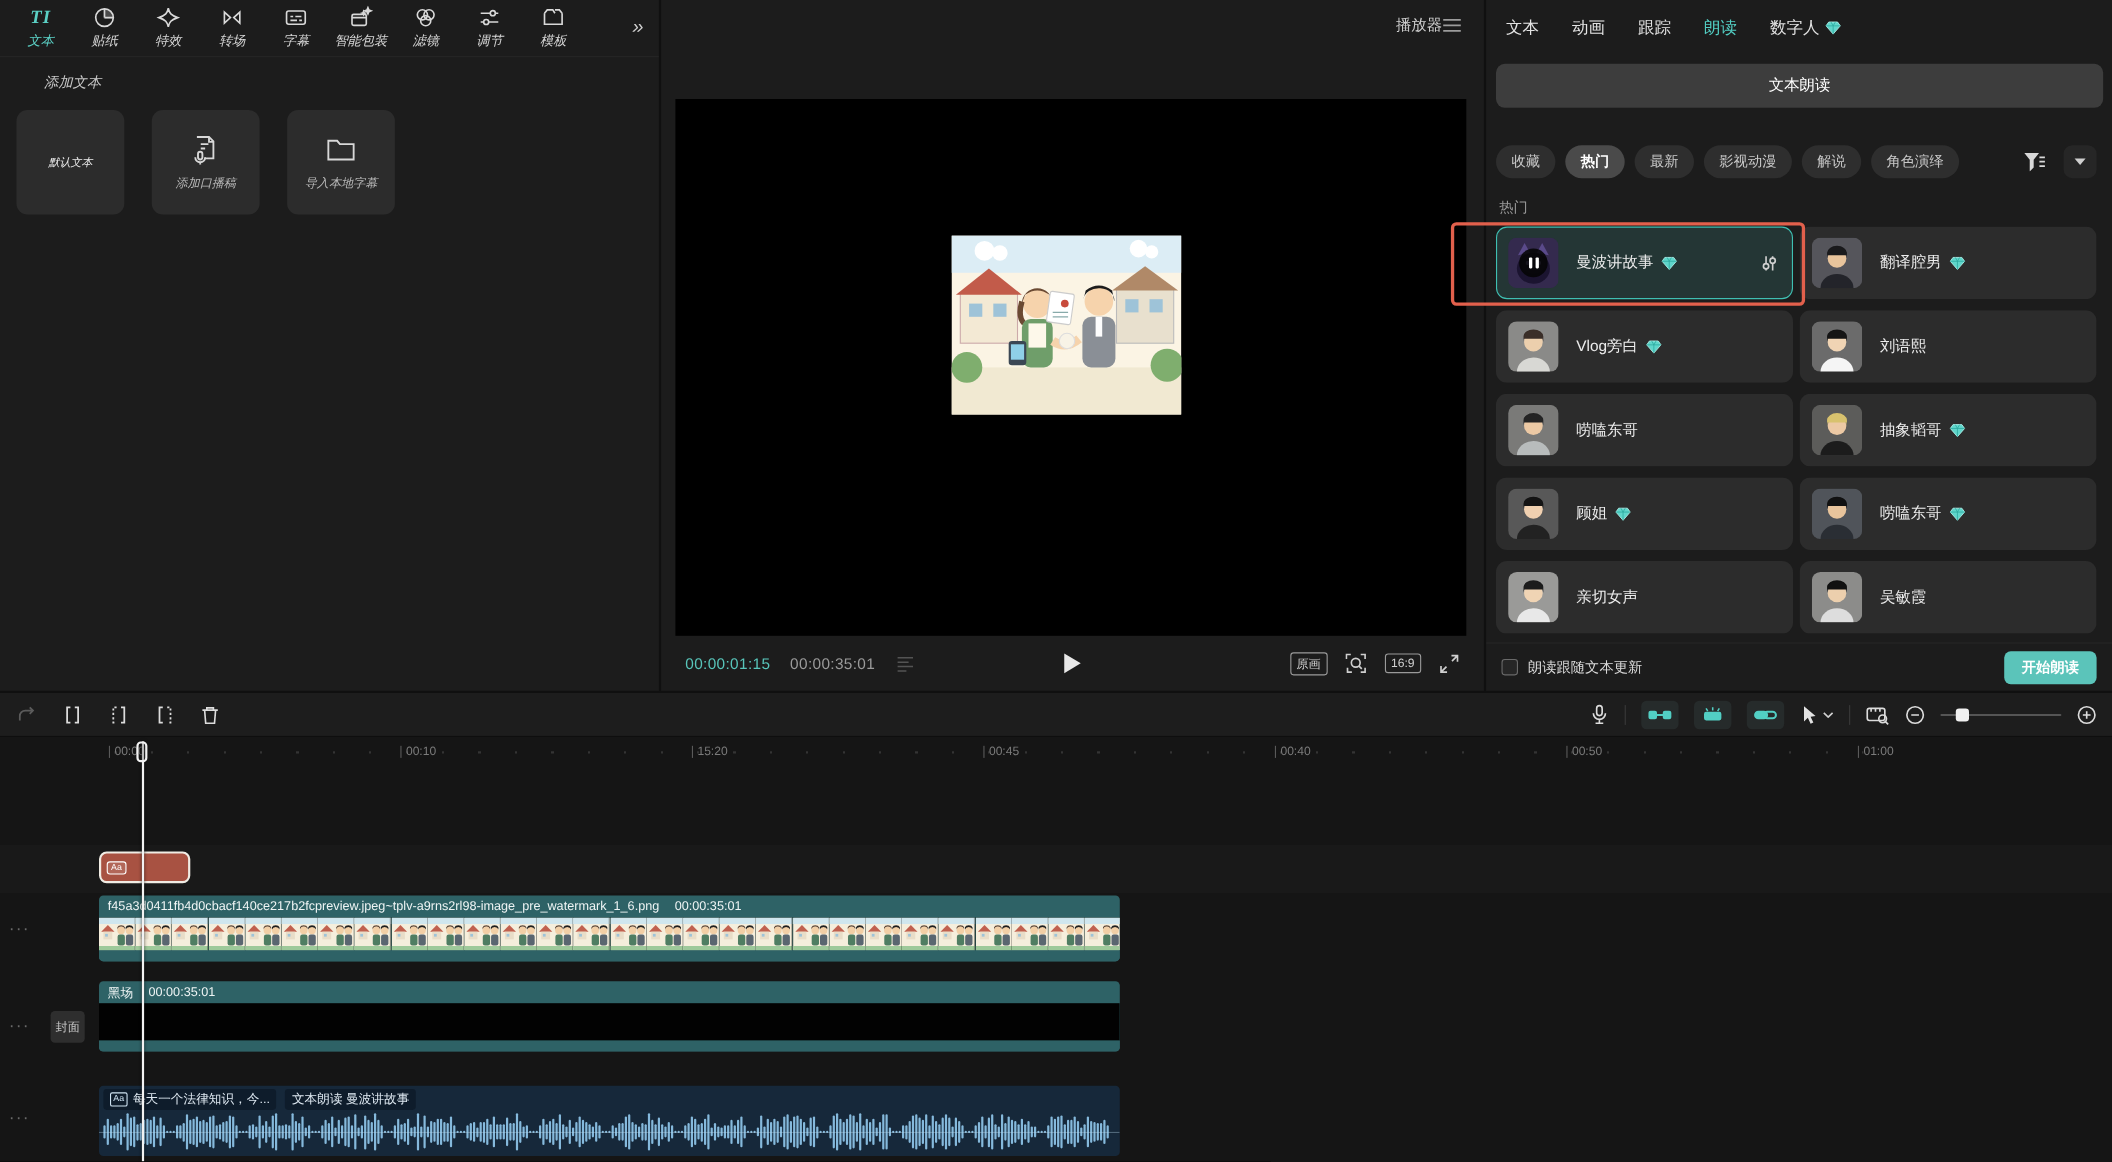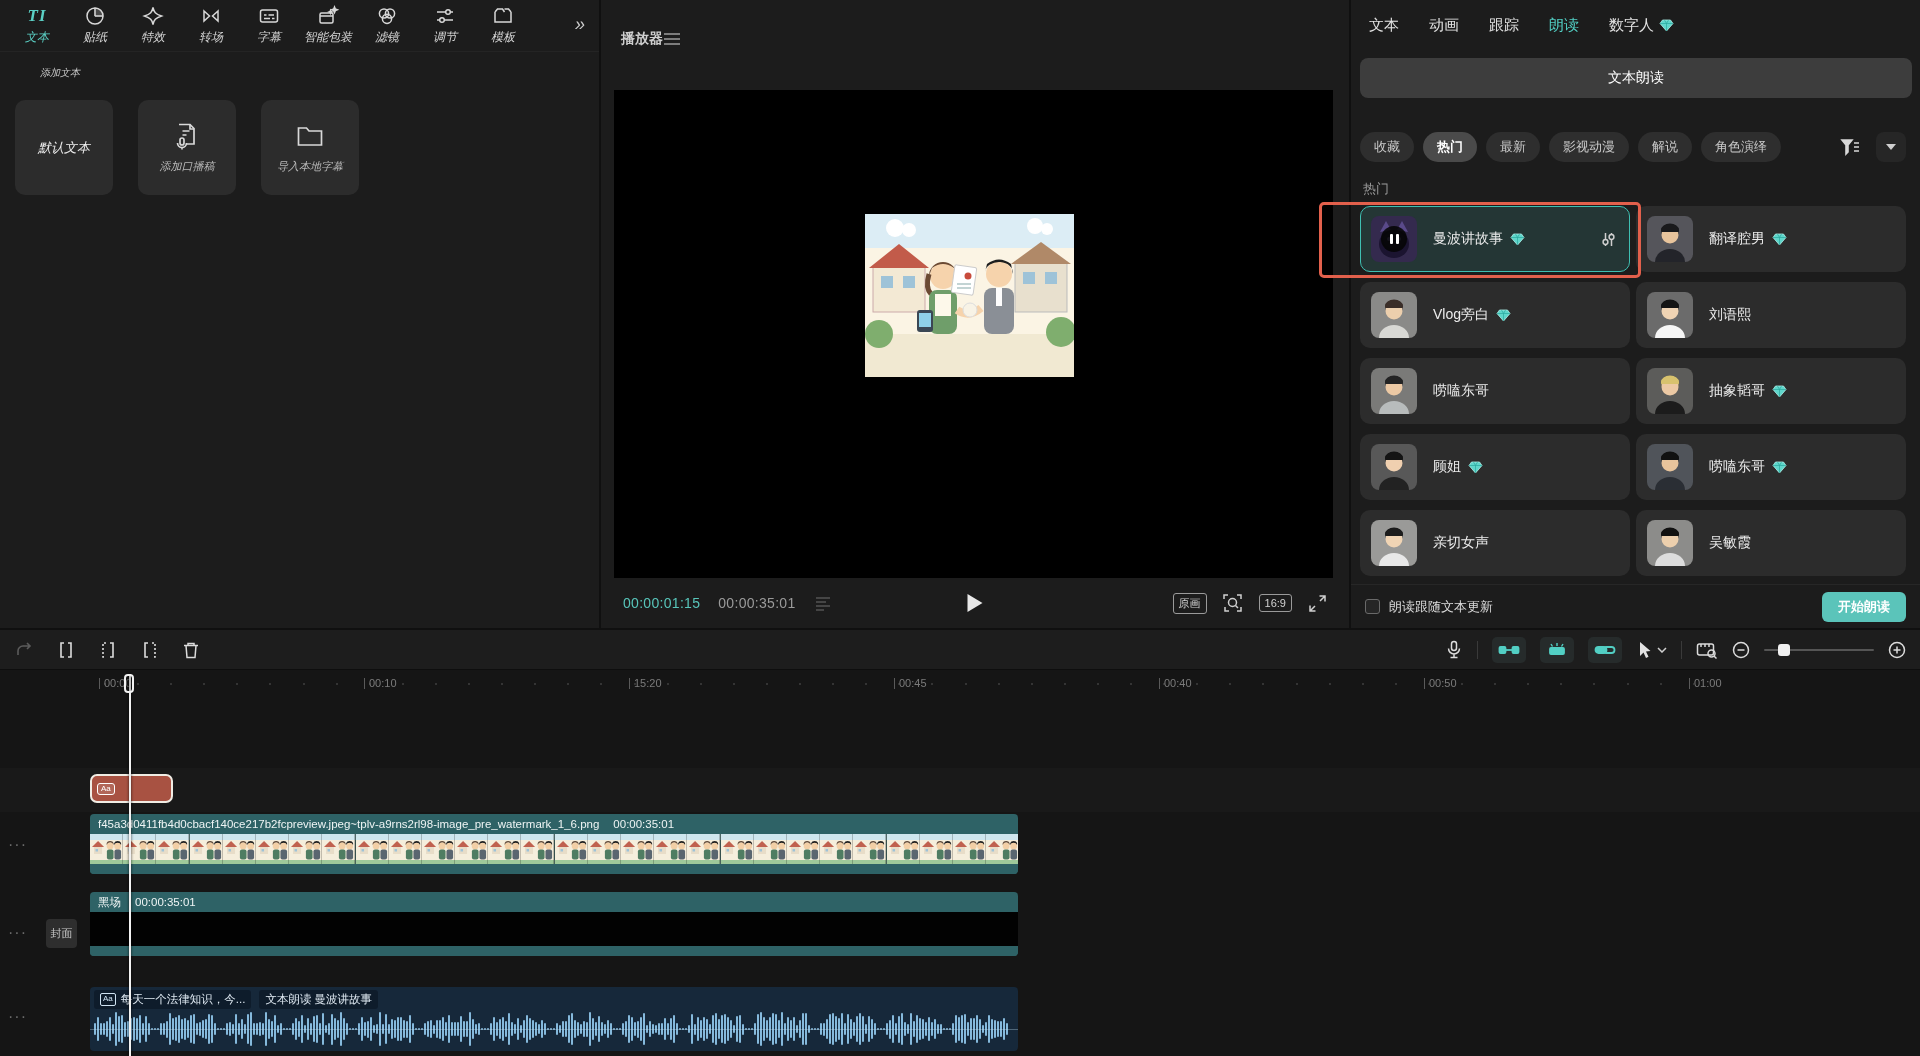--- a/index.html
+++ b/index.html
@@ -18,31 +18,31 @@
     display:flex; align-items:center; padding-left:8px;
     border-bottom:1px solid rgba(255,255,255,0.04); }
   .tb-item { display:flex; flex-direction:column; align-items:center; justify-content:center;
     min-width:58px; padding:2px 6px; cursor:pointer; gap:2px; }
   .tb-item .ico { height:22px; display:flex; align-items:center; justify-content:center; }
   .tb-item .lbl { font-size:12px; color:#d6d6d6; white-space:nowrap; }
   .tb-item.active .lbl { color:#5bd0c5; }
   .tb-item .ti { font-size:17px; font-weight:bold; color:#5bd0c5; letter-spacing:1px;
     font-family:"Liberation Serif","DejaVu Serif",serif; }
   .tb-expand { position:absolute; right:14px; top:14px; color:#cfcfcf; font-size:18px; cursor:pointer; }
-  .section-title { position:absolute; left:40px; top:66px; font-size:10px; color:#c9c9c9; }
+  .section-title { position:absolute; left:40px; top:66px; font-size:13px; color:#c9c9c9; }
   .cards { position:absolute; left:15px; top:100px; display:flex; gap:25px; }
   .card { width:98px; height:95px; background:#2c2c2c; border-radius:10px; cursor:pointer;
     display:flex; flex-direction:column; align-items:center; justify-content:center; gap:8px; }
   .card .c-label { font-size:11px; color:#b9b9b9; }
-  .card.big-label .c-label { font-size:13px; color:#ececec; }
+  .card.big-label .c-label { font-size:10px; color:#ececec; }
 
   
   #player-panel { left:601px; top:0; width:748px; height:628px; }
-  .pl-header { position:absolute; top:16px; left:0; width:100%; height:46px;
-    display:flex; align-items:center; justify-content:flex-start; padding:0 20px;font-weight:bold; }
+  .pl-header { position:absolute; top:0; left:0; width:100%; height:46px;
+    display:flex; align-items:center; justify-content:flex-end; padding:0 20px; }
   .pl-title { font-size:14px; color:#cfcfcf; }
   .pl-menu { color:#9c9c9c; cursor:pointer; }
   .pl-canvas { position:absolute; left:13px; top:90px; width:719px; height:488px; background:#000; }
   .preview { position:absolute; left:251px; top:124px; width:209px; height:163px; }
   .pl-controls { position:absolute; left:0; top:578px; width:100%; height:50px;
     display:flex; align-items:center; padding:0 22px; }
   .tc-current { color:#58c5ba; font-size:14px; letter-spacing:.3px; }
   .tc-total { color:#9a9a9a; font-size:14px; margin-left:18px; letter-spacing:.3px; }
   .pl-left-icons { margin-left:18px; opacity:.35; }
   .pl-center { position:absolute; left:50%; transform:translateX(-50%); cursor:pointer; }

